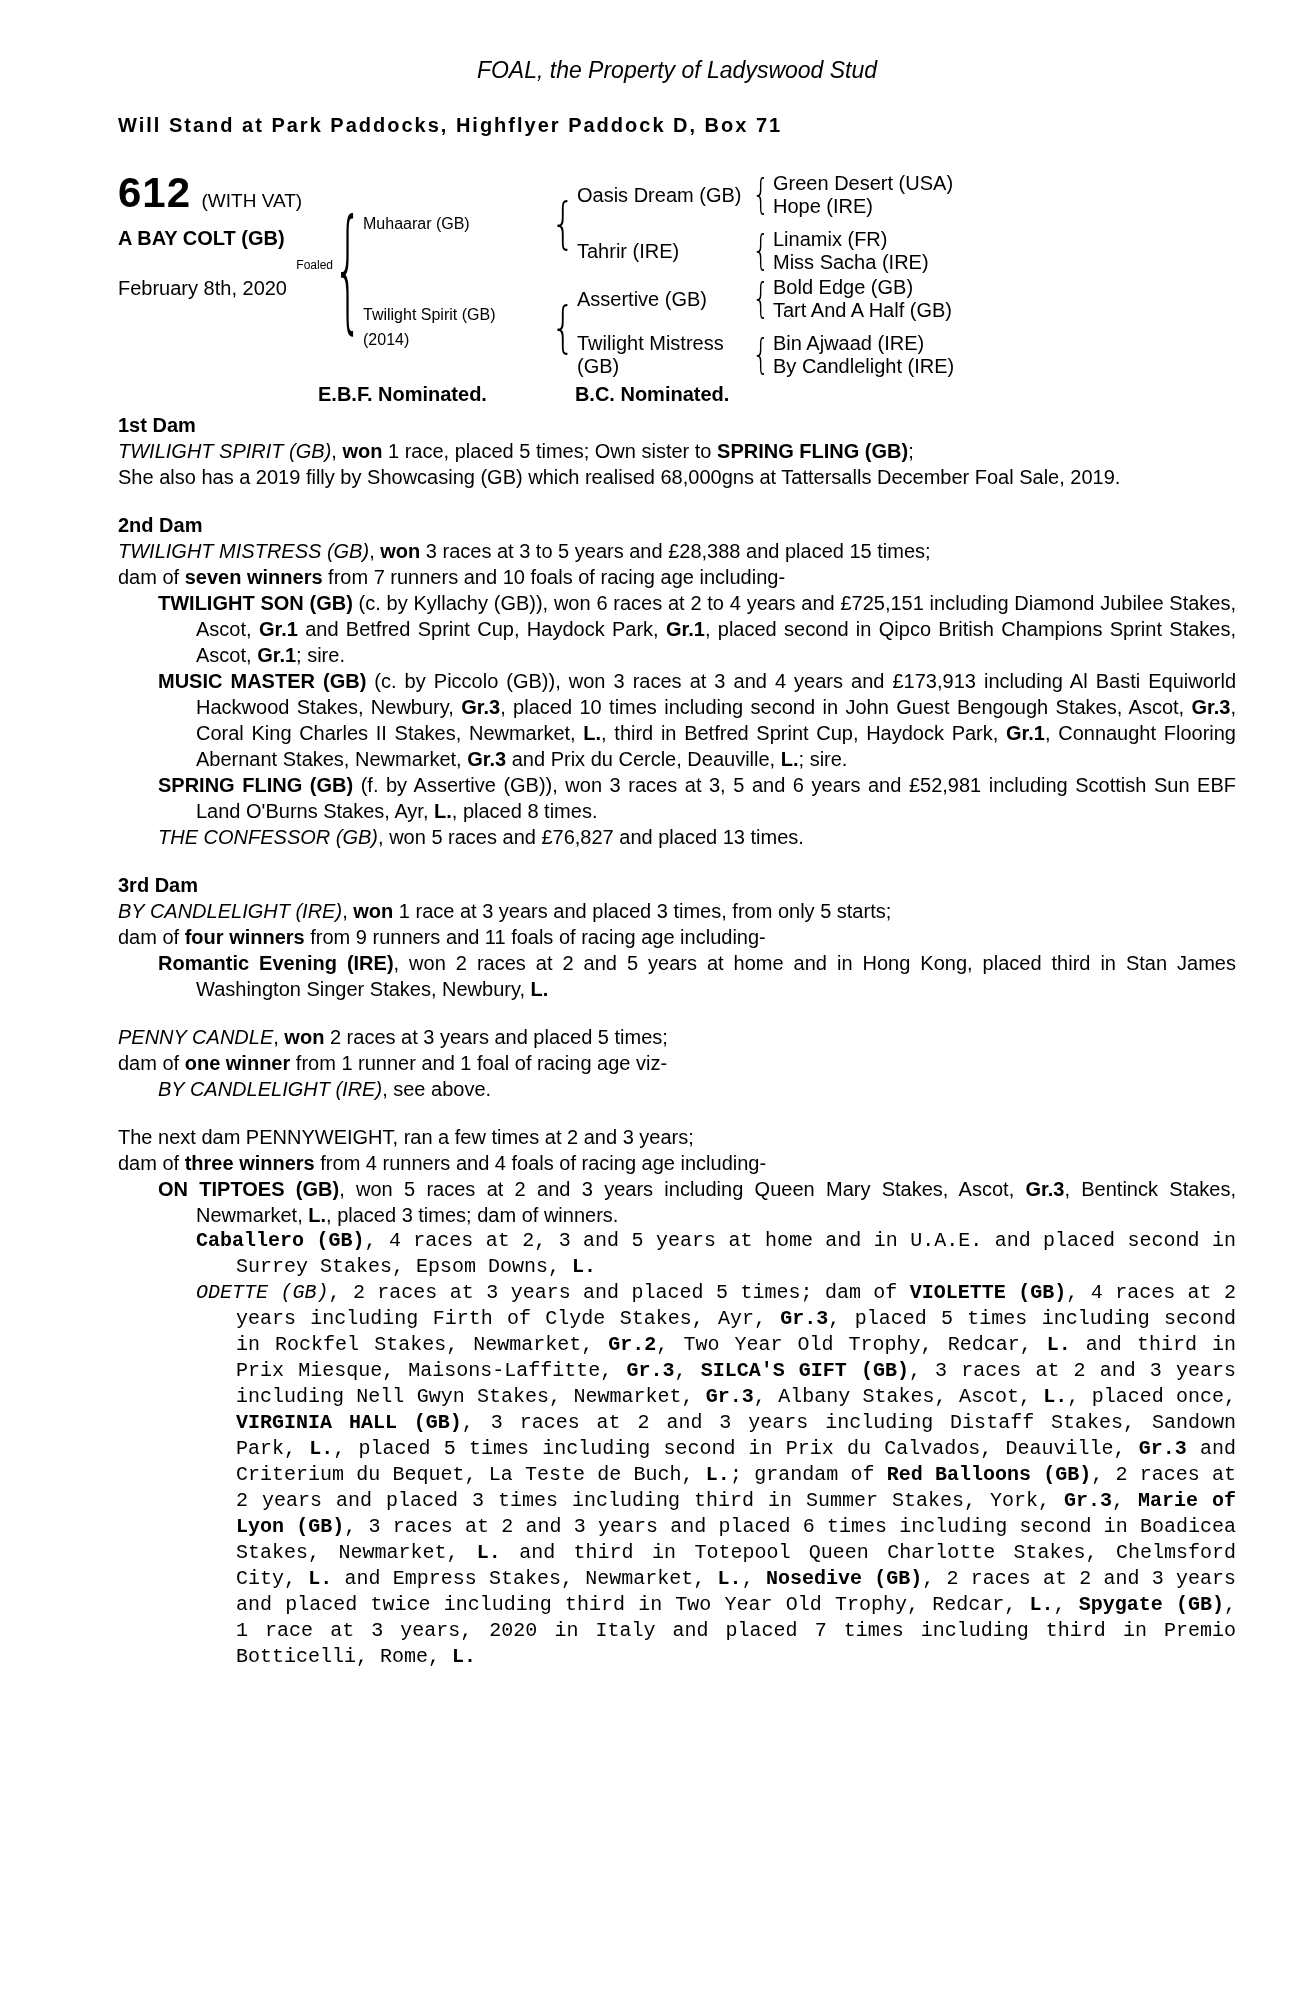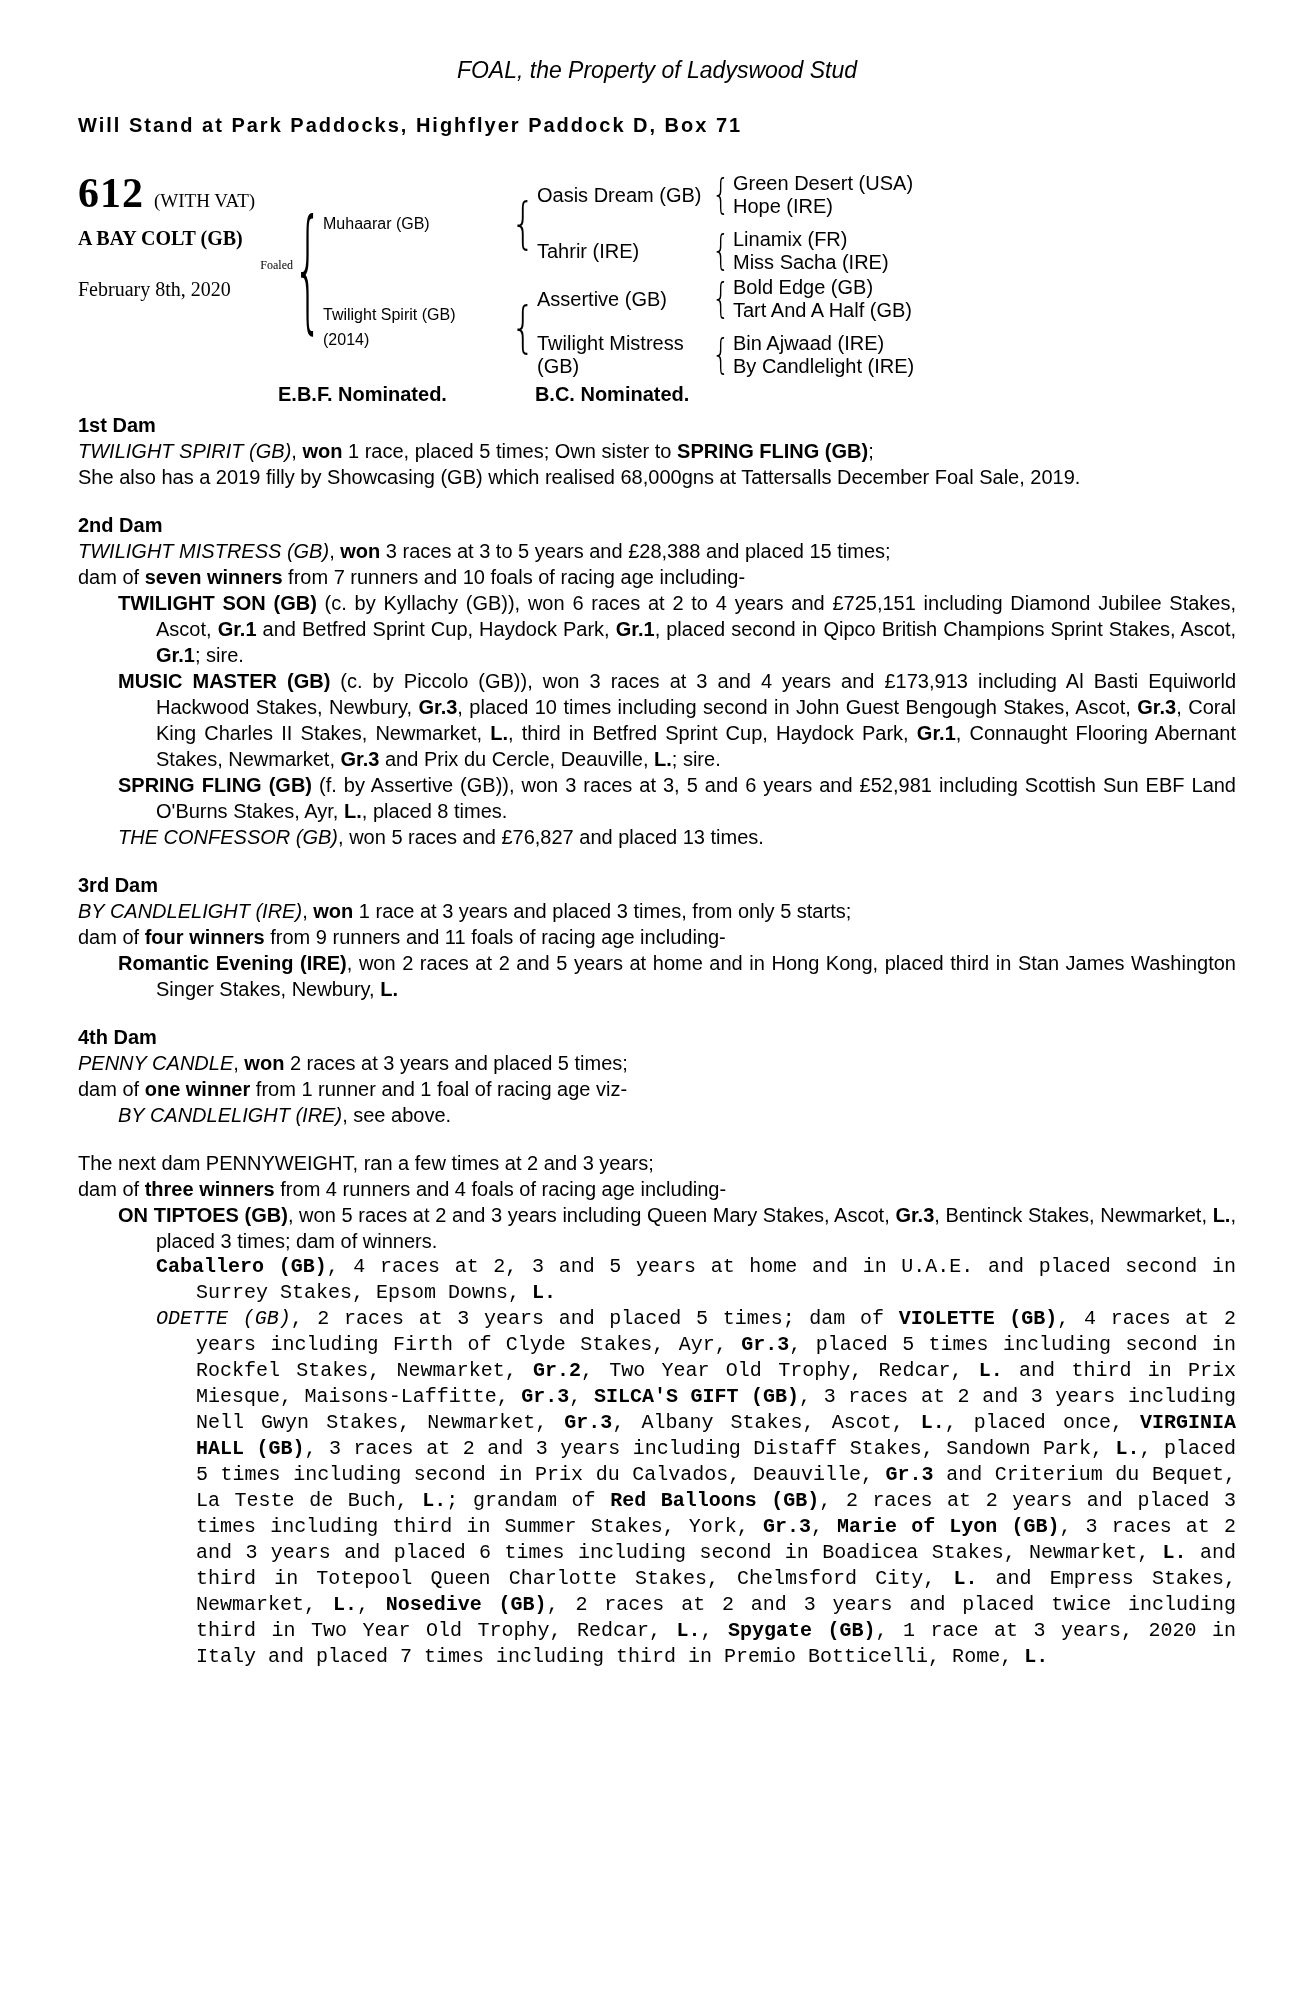--- a/index.html
+++ b/index.html
@@ -1,32 +1,32 @@
 <!DOCTYPE html>
 <html><head>
 <meta charset="utf-8">
 <style>
   * { margin:0; padding:0; box-sizing:border-box; }
   html,body { background:#ffffff; }
   body {
     width:1314px; min-height:2000px; margin:0 auto;
     color:#000; font-family:"Liberation Sans","DejaVu Sans",sans-serif;
   }
-  .page { padding:56px 78px 40px 78px; }
+  .page { padding:56px 78px 40px 118px; }
 
   .title {
     text-align:center; font-style:italic; font-size:23px; line-height:28px;
   }
   .stand-line {
     margin-top:30px; font-weight:bold; font-size:20px; letter-spacing:2px;
   }
 
   
   .pedigree-row { display:flex; margin-top:34px; height:196px; align-items:stretch; }
-  .lot-col { width:215px; flex:0 0 auto; padding-top:2px;font-family:Liberation Serif, serif; }
+  .lot-col { width:215px; flex:0 0 auto; padding-top:2px; }
   .lot-line { white-space:nowrap; }
   .lot-num { font-weight:bold; font-size:42px; line-height:40px; letter-spacing:1px; }
   .vat { font-size:19px; margin-left:6px; }
   .colour-sex { font-weight:bold; font-size:20px; margin-top:14px; }
   .foaled { font-size:12px; margin-top:8px;text-align:right; }
   .foaled-date { font-size:20px; margin-top:5px; }
 
   .brace { flex:0 0 auto; display:flex; align-items:center; justify-content:center;
            font-family:"DejaVu Sans",sans-serif; font-weight:300; }
   .brace span { display:block; line-height:1; }
@@ -172,21 +172,20 @@
         <p class="para indent1"><span class="b">SPRING FLING (GB)</span><span> (f. by Assertive (GB)), won 3 races at 3, 5 and 6 years and £52,981 including Scottish Sun EBF Land O'Burns Stakes, Ayr, </span><span class="b">L.</span><span>, placed 8 times.</span></p>
         <p class="para indent1"><span class="i">THE CONFESSOR (GB)</span><span>, won 5 races and £76,827 and placed 13 times.</span></p>
       </section>
       <section class="dam-section">
         <div class="sec-heading">3rd Dam</div>
         <p class="para indent0"><span class="i">BY CANDLELIGHT (IRE)</span><span>, </span><span class="b">won</span><span> 1 race at 3 years and placed 3 times, from only 5 starts;</span></p>
         <p class="para indent0"><span>dam of </span><span class="b">four winners</span><span> from 9 runners and 11 foals of racing age including-</span></p>
         <p class="para indent1"><span class="b">Romantic Evening (IRE)</span><span>, won 2 races at 2 and 5 years at home and in Hong Kong, placed third in Stan James Washington Singer Stakes, Newbury, </span><span class="b">L.</span></p>
       </section>
       <section class="dam-section">
-        <div class="sec-heading">4th Dam</div>
         <p class="para indent0"><span class="i">PENNY CANDLE</span><span>, </span><span class="b">won</span><span> 2 races at 3 years and placed 5 times;</span></p>
         <p class="para indent0"><span>dam of </span><span class="b">one winner</span><span> from 1 runner and 1 foal of racing age viz-</span></p>
         <p class="para indent1"><span class="i">BY CANDLELIGHT (IRE)</span><span>, see above.</span></p>
       </section>
       <section class="dam-section">
         <p class="para indent0"><span>The next dam PENNYWEIGHT, ran a few times at 2 and 3 years;</span></p>
         <p class="para indent0"><span>dam of </span><span class="b">three winners</span><span> from 4 runners and 4 foals of racing age including-</span></p>
         <p class="para indent1"><span class="b">ON TIPTOES (GB)</span><span>, won 5 races at 2 and 3 years including Queen Mary Stakes, Ascot, </span><span class="b">Gr.3</span><span>, Bentinck Stakes, Newmarket, </span><span class="b">L.</span><span>, placed 3 times; dam of winners.</span></p>
         <p class="para indent2"><span class="b">Caballero (GB)</span><span>, 4 races at 2, 3 and 5 years at home and in U.A.E. and placed second in Surrey Stakes, Epsom Downs, </span><span class="b">L.</span></p>
         <p class="para indent2"><span class="i">ODETTE (GB)</span><span>, 2 races at 3 years and placed 5 times; dam of </span><span class="b">VIOLETTE (GB)</span><span>, 4 races at 2 years including Firth of Clyde Stakes, Ayr, </span><span class="b">Gr.3</span><span>, placed 5 times including second in Rockfel Stakes, Newmarket, </span><span class="b">Gr.2</span><span>, Two Year Old Trophy, Redcar, </span><span class="b">L.</span><span> and third in Prix Miesque, Maisons-Laffitte, </span><span class="b">Gr.3</span><span>, </span><span class="b">SILCA'S GIFT (GB)</span><span>, 3 races at 2 and 3 years including Nell Gwyn Stakes, Newmarket, </span><span class="b">Gr.3</span><span>, Albany Stakes, Ascot, </span><span class="b">L.</span><span>, placed once, </span><span class="b">VIRGINIA HALL (GB)</span><span>, 3 races at 2 and 3 years including Distaff Stakes, Sandown Park, </span><span class="b">L.</span><span>, placed 5 times including second in Prix du Calvados, Deauville, </span><span class="b">Gr.3</span><span> and Criterium du Bequet, La Teste de Buch, </span><span class="b">L.</span><span>; grandam of </span><span class="b">Red Balloons (GB)</span><span>, 2 races at 2 years and placed 3 times including third in Summer Stakes, York, </span><span class="b">Gr.3</span><span>, </span><span class="b">Marie of Lyon (GB)</span><span>, 3 races at 2 and 3 years and placed 6 times including second in Boadicea Stakes, Newmarket, </span><span class="b">L.</span><span> and third in Totepool Queen Charlotte Stakes, Chelmsford City, </span><span class="b">L.</span><span> and Empress Stakes, Newmarket, </span><span class="b">L.</span><span>, </span><span class="b">Nosedive (GB)</span><span>, 2 races at 2 and 3 years and placed twice including third in Two Year Old Trophy, Redcar, </span><span class="b">L.</span><span>, </span><span class="b">Spygate (GB)</span><span>, 1 race at 3 years, 2020 in Italy and placed 7 times including third in Premio Botticelli, Rome, </span><span class="b">L.</span></p>

